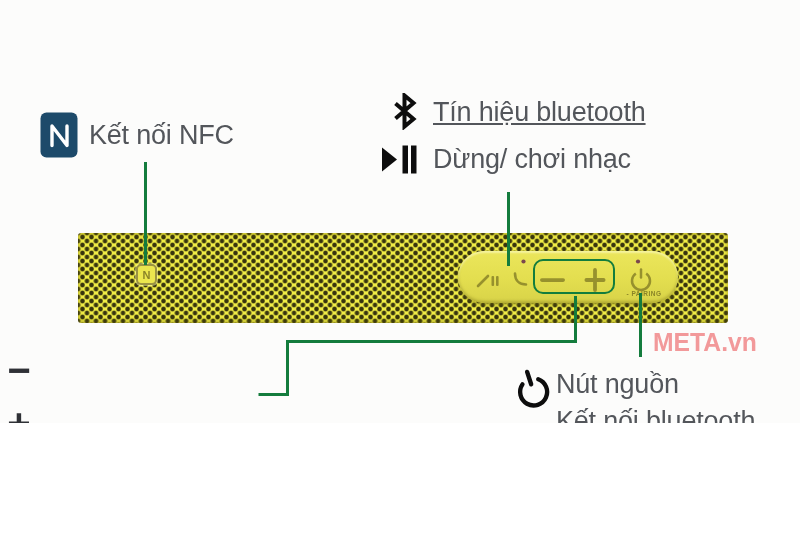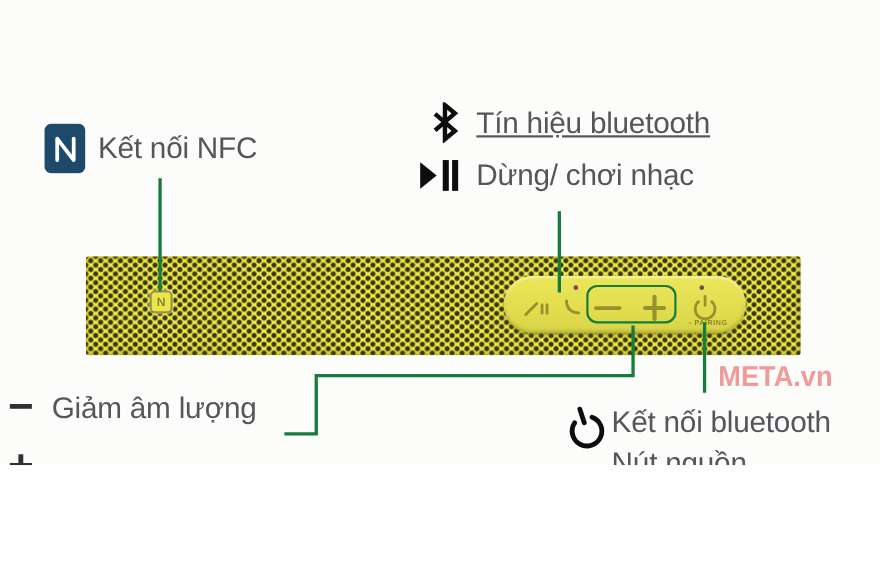--- a/index.html
+++ b/index.html
@@ -113,26 +113,25 @@
         <circle cx="180" cy="10.5" r="2.1" fill="#7a474d"></circle>
       </svg>
       <div class="vol-outline"></div>
       <span class="pairing">- PAIRING</span>
     </div>
   </div>
 
   <span class="watermark">META.vn</span>
 
   <span class="glyph-icon" style="left:2px;top:351px;">−</span>
-  <span class="lbl" style="left:47px;top:356px;">Giảm âm lượng</span>
 
   <span class="glyph-icon" style="left:2px;top:404px;">+</span>
 
   <svg class="icon-abs" style="left:512px;top:367px;transform:rotate(-18deg);" width="42" height="46" viewBox="0 0 42 46">
     <path d="M29.3 14.4 A13.5 13.5 0 1 1 12.7 14.4" stroke="#0d0d0d" stroke-width="4.4" fill="none" stroke-linecap="round"></path>
     <line x1="21" y1="4" x2="21" y2="17" stroke="#0d0d0d" stroke-width="4.4" stroke-linecap="round"></line>
   </svg>
   <div class="power-label">
+    <span>Nút nguồn</span>
     <span>Kết nối bluetooth</span>
-    <span>Nút nguồn</span>
   </div>
 
 </div>
 
 </body></html>

